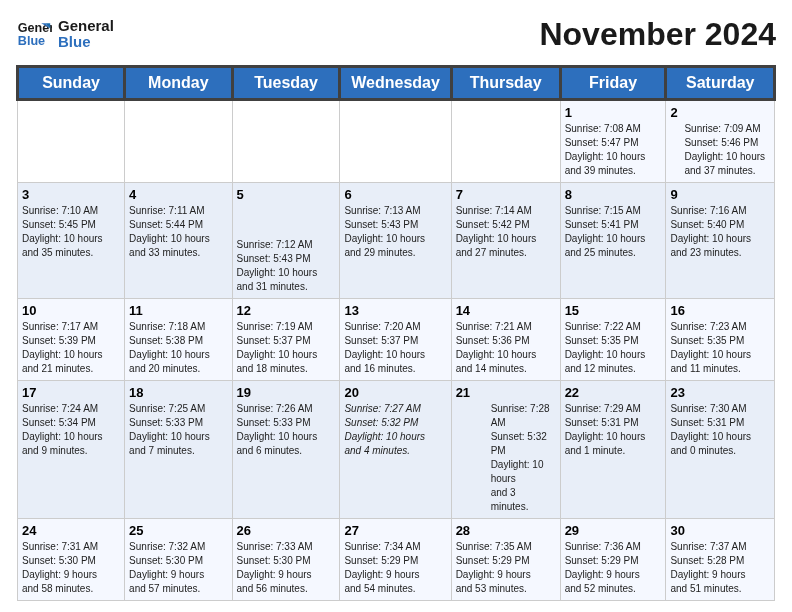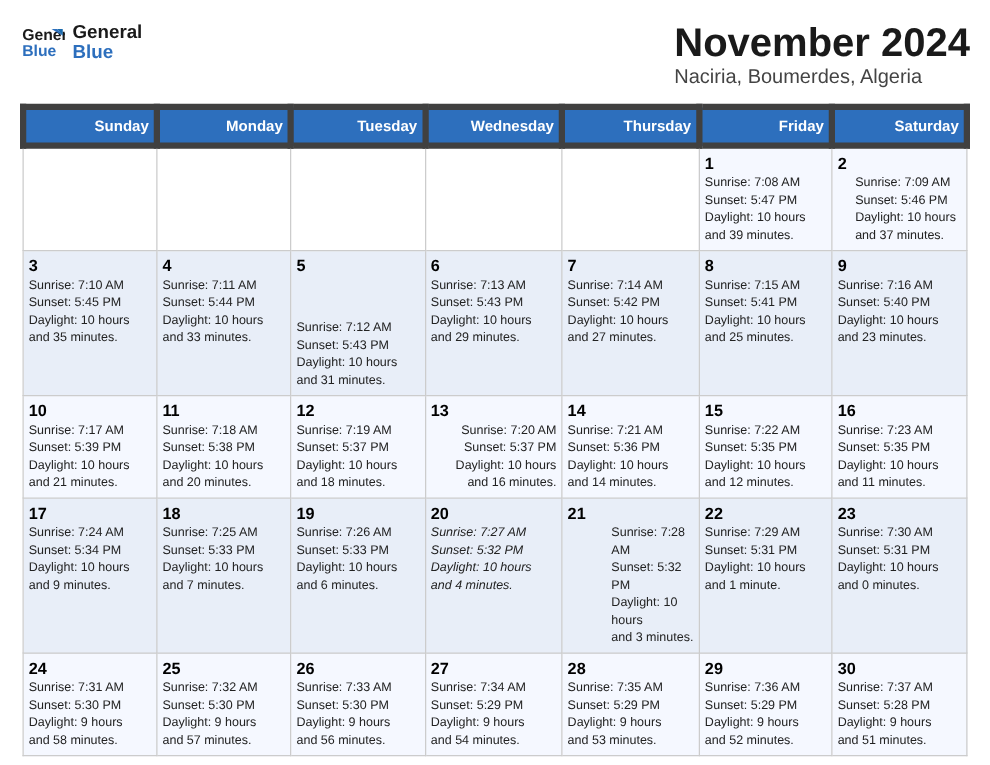--- a/index.html
+++ b/index.html
@@ -38,24 +38,24 @@
     }
     table {
       width: 100%;
       border-collapse: collapse;
       font-size: 11px;
     }
     thead tr th {
       background-color: #2d6fbd;
       color: #fff;
       padding: 6px 4px;
-      text-align: right;
-      font-size: 12px;
+      text-align: center;
+      font-size: 16px;
       font-weight: bold;
-      border: 5px solid #404040;
+      border: 3px solid #404040;
     }
     tbody tr td {
       border: 1px solid #ccc;
       padding: 4px;
       vertical-align: top;
       width: 113px;
       min-height: 80px;
       background: #fff;
     }
     tbody tr:nth-child(odd) td {
@@ -89,21 +89,20 @@
       <polygon points="28,8 38,14 33,8" fill="#2d6fbd"></polygon>
       <polygon points="33,8 38,14 38,8" fill="#1a6aad"></polygon>
     </svg>
     <div style="display:flex;flex-direction:column;margin-left:2px;">
       <span style="font-size:15px;font-weight:bold;color:#1a1a1a;line-height:1.1;">General</span>
       <span style="font-size:15px;font-weight:bold;color:#2d6fbd;line-height:1.1;">Blue</span>
     </div>
   </div>
   <div class="title-section">
     <div class="cal-title">November 2024</div>
-    <div class="cal-subtitle">Naciria, Boumerdes, Algeria</div>
   </div>
 </div>
 
 <table>
   <thead id="cal-head">
   <tr>
         <th>Sunday</th>
         <th>Monday</th>
         <th>Tuesday</th>
         <th>Wednesday</th>
@@ -202,21 +201,21 @@
         </td>
         <td>
           <div class="day-number">12</div>
           <div class="day-info" style="white-space: pre-line;">Sunrise: 7:19 AM
 Sunset: 5:37 PM
 Daylight: 10 hours
 and 18 minutes.</div>
         </td>
         <td>
           <div class="day-number">13</div>
-          <div class="day-info" style="white-space: pre-line; text-align: right;">Sunrise: 7:20 AM
+          <div class="day-info" style="white-space: pre-line;">Sunrise: 7:20 AM
 Sunset: 5:37 PM
 Daylight: 10 hours
 and 16 minutes.</div>
         </td>
         <td>
           <div class="day-number">14</div>
           <div class="day-info" style="white-space: pre-line;">Sunrise: 7:21 AM
 Sunset: 5:36 PM
 Daylight: 10 hours
 and 14 minutes.</div>

